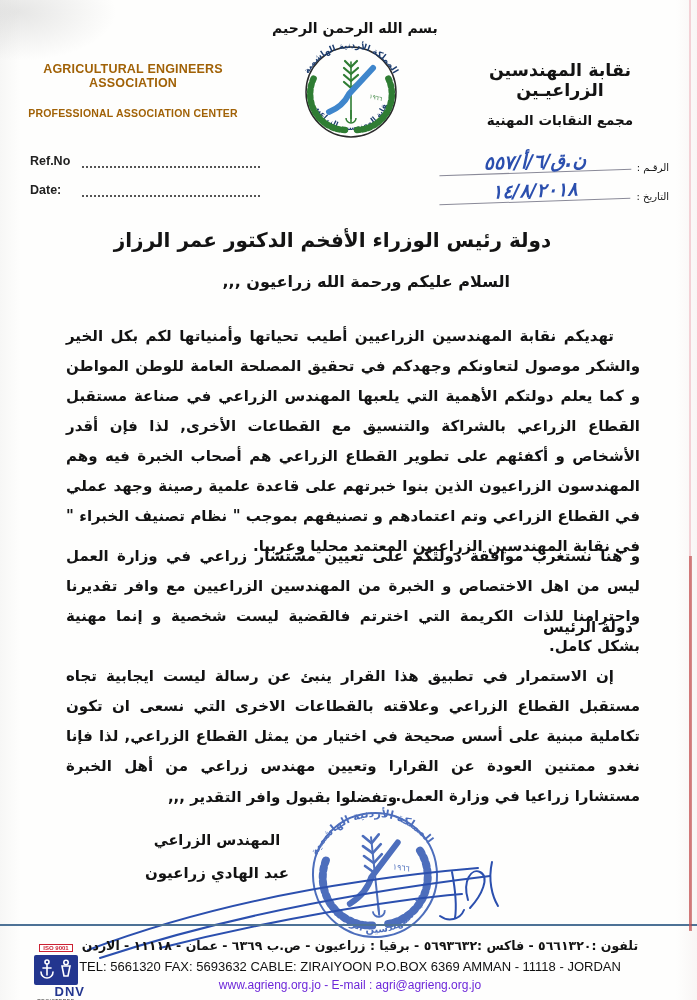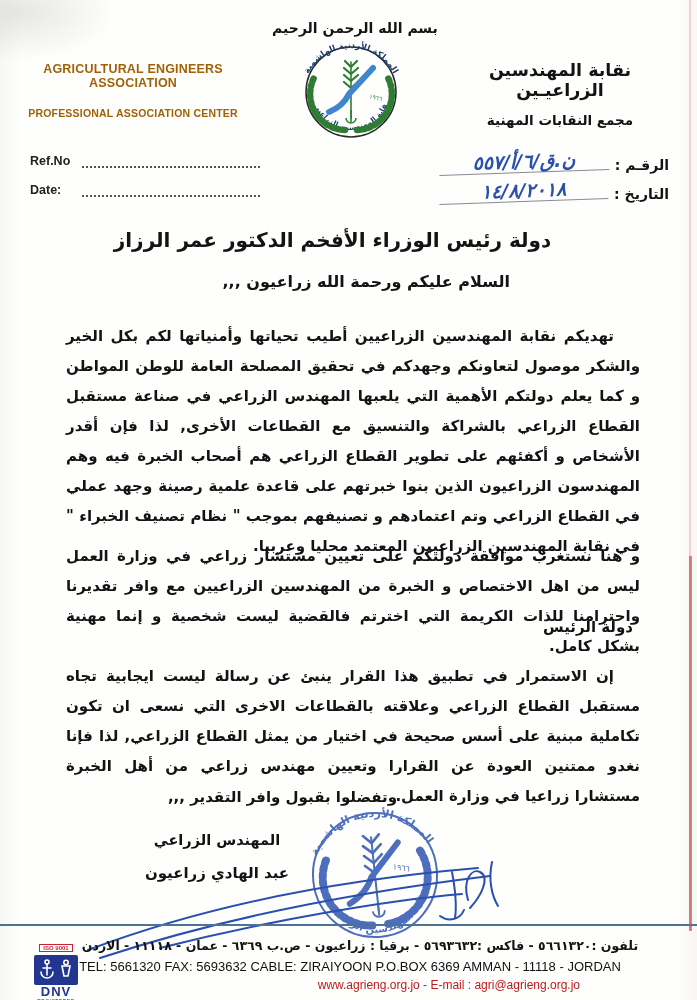--- a/index.html
+++ b/index.html
@@ -28,21 +28,21 @@
 
   
   .ref-en{left:30px; top:152px; width:230px; font-family:"Liberation Sans",sans-serif; font-size:12.5px; color:#222;}
   .ref-en .row{display:flex; align-items:flex-end; margin-bottom:13px;}
   .ref-en .lbl{width:52px; font-weight:700;}
   .ref-en .line{flex:1; border-bottom:2px dotted #555; height:14px;}
 
   
   .ref-ar{right:28px; top:150px; width:230px;}
   .ref-ar .row{display:flex; flex-direction:row-reverse; align-items:flex-end; margin-bottom:6px;}
-  .ref-ar .lbl{font-size:14px; font-weight:700; margin-left:6px; white-space:nowrap;}
+  .ref-ar .lbl{font-size:10px; font-weight:400; margin-left:6px; white-space:nowrap;}
   .ref-ar .val{flex:1; border-bottom:1.2px solid #8a8a98; text-align:center;
                color:#2b4fae; font-size:19px; font-weight:700; font-style:italic;
                transform:rotate(-2deg); transform-origin:center; padding-bottom:0px; line-height:22px;}
 
   
   .addressee{left:60px; top:228px; width:545px; text-align:center; font-size:20px; font-weight:700;}
   .salutation{right:187px; top:272px; font-size:16px; font-weight:700;}
   .para{left:66px; width:574px; font-size:15px; font-weight:700; line-height:30px;
         text-align:justify; text-align-last:right; direction:rtl;}
   .p1{top:306px; text-indent:26px;}
@@ -56,28 +56,28 @@
   .sig .t2{margin-top:10px;}
   .sig .nm{margin-top:16px; font-size:15px;}
 
   .stamp{left:285px; top:785px; width:180px; height:180px; transform:rotate(-6deg); opacity:.9;}
   .sign-svg{left:0; top:0; width:697px; height:1000px; pointer-events:none;}
 
   
   .rule{left:0; top:924px; width:697px; height:2px; background:#4d7296;}
   .foot-ar{left:60px; top:938px; width:600px; text-align:center; font-size:12.5px; font-weight:700;}
   .foot-en{left:40px; top:959px; width:620px; text-align:center; font-family:"Liberation Sans",sans-serif; font-size:13px; color:#111;}
-  .foot-web{left:120px; top:978px; width:460px; text-align:right; font-family:"Liberation Sans",sans-serif; font-size:12px; color:#b91c1c;}
+  .foot-web{left:120px; top:978px; width:460px; text-align:center; font-family:"Liberation Sans",sans-serif; font-size:12px; color:#6d28d9;}
 
   
   .dnv{left:27px; top:936px; width:58px; text-align:center; font-family:"Liberation Sans",sans-serif;}
   .dnv .iso{font-size:6px; color:#c23; border:1px solid #c23; display:inline-block; padding:0 3px; background:#fff; font-weight:700;}
   .dnv .sq{width:44px; height:30px; margin:1px auto 0; background:#23368f; border-radius:2px;
            display:flex; align-items:center; justify-content:center; gap:5px;}
-  .dnv .nm{font-size:13px; font-weight:700; color:#23368f; letter-spacing:1px; line-height:13px;}
+  .dnv .nm{font-size:13px; font-weight:700; color:#23368f; letter-spacing:1px; line-height:13px;text-align:right;}
   .dnv .reg{font-size:5px; color:#333; letter-spacing:.5px;}
 
   
   .edge-pink{right:6px; top:0; width:2px; height:930px; background:rgba(236,160,170,.45);}
   .edge-red{right:5px; top:556px; width:3px; height:375px; background:rgba(186,62,60,.6);}
 </style>
 </head>
 <body>
 
 <div class="page">

